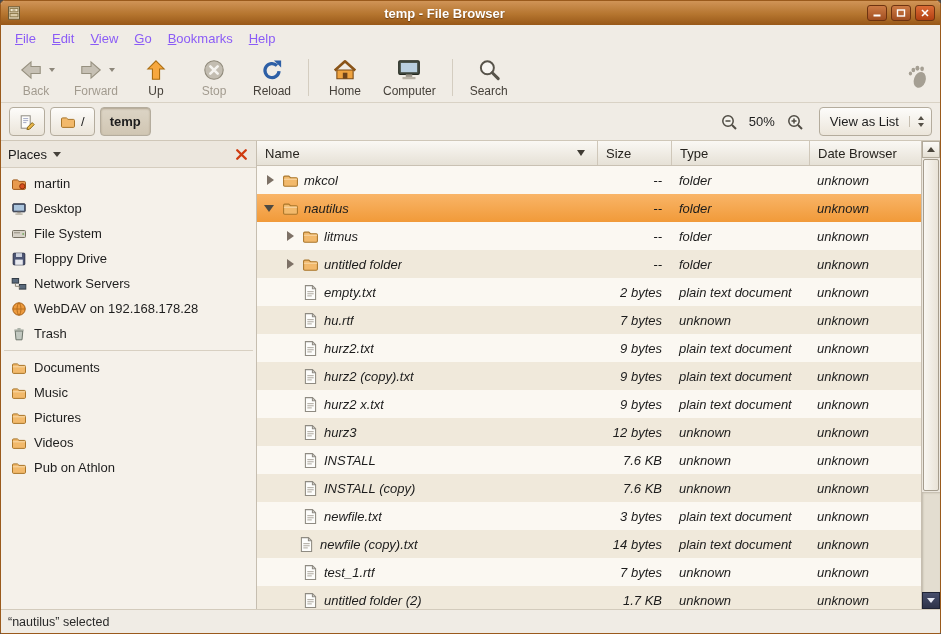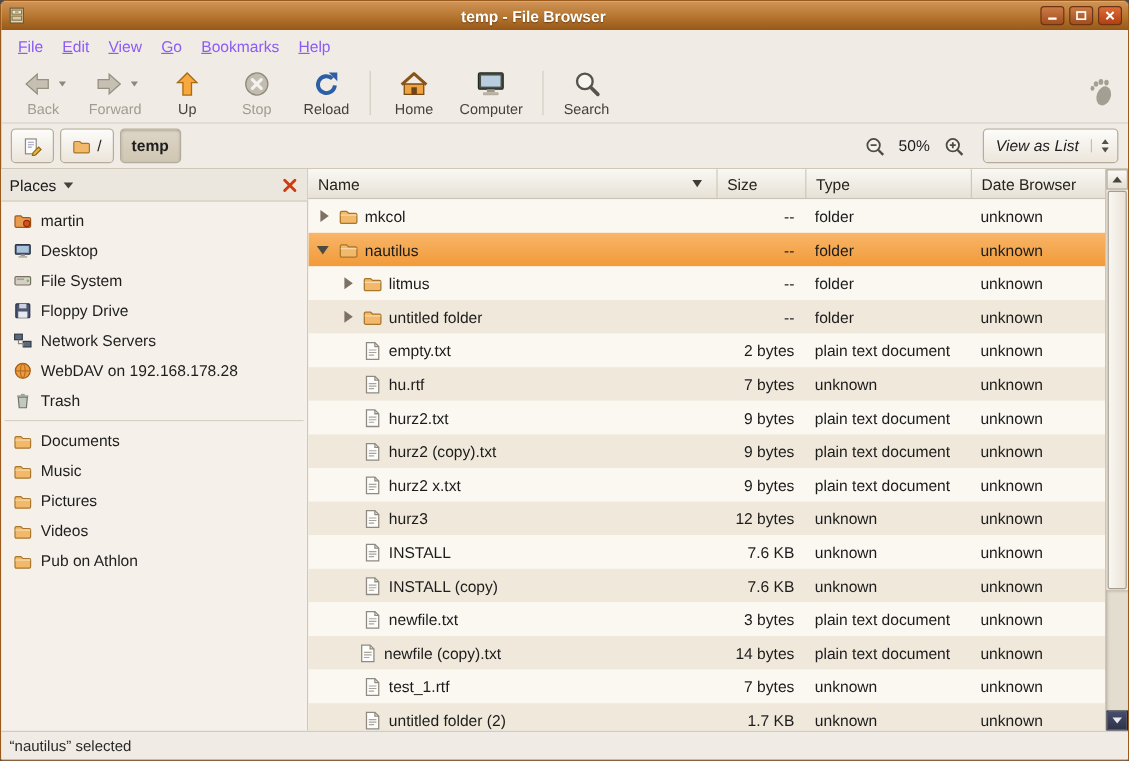--- a/index.html
+++ b/index.html
@@ -46,21 +46,21 @@
   .loc-btn{height:29px;border:1px solid #b4ac9d;border-radius:4px;
     background:linear-gradient(#fdfcfa,#ebe5da);display:inline-flex;align-items:center;
     gap:5px;padding:0 9px;font-size:13px;color:#1d1d1d;}
   .loc-btn .icn{width:16px;height:16px;}
   .loc-btn.active{background:linear-gradient(#ddd5c6,#d0c6b3);box-shadow:inset 0 1px 2px rgba(90,70,40,.35);font-weight:bold;}
   .loc-right{margin-left:auto;display:flex;align-items:center;gap:9px;}
   .zoom-icon{width:18px;height:18px;display:inline-flex;}
   .zoom-level{font-size:13px;color:#1d1d1d;min-width:30px;text-align:center;}
   .view-combo{height:29px;border:1px solid #b4ac9d;border-radius:4px;
     background:linear-gradient(#fdfcfa,#ece6db);display:inline-flex;align-items:center;
-    padding:0 7px 0 10px;font-size:13px;color:#1d1d1d;margin-left:6px;font-style:italic;}
+    padding:0 7px 0 10px;font-size:13px;color:#1d1d1d;margin-left:6px;}
   .combo-spin{display:flex;flex-direction:column;gap:3px;margin-left:10px;padding-left:8px;
     border-left:1px solid #c6beb0;}
   .spin-up{width:0;height:0;border-left:3.5px solid transparent;border-right:3.5px solid transparent;border-bottom:4.5px solid #555047;}
   .spin-dn{width:0;height:0;border-left:3.5px solid transparent;border-right:3.5px solid transparent;border-top:4.5px solid #555047;}
 
   
   .main{flex:1;display:flex;min-height:0;}
 
   
   .sidebar{width:256px;flex:none;border-right:1px solid #c6beb0;display:flex;flex-direction:column;background:#f5f1ea;}
@@ -81,21 +81,21 @@
     border-bottom:1px solid #c9c1b3;font-size:13px;color:#26231e;}
   .hcell{display:flex;align-items:center;padding-left:8px;}
   .hcell + .hcell{border-left:1px solid #cfc7b9;}
   .col-name{width:340px;flex:none;}
   .col-size{width:74px;flex:none;}
   .col-type{width:138px;flex:none;}
   .col-date{flex:1;min-width:0;}
   .hcell.col-name{justify-content:space-between;padding-right:12px;}
   .sort-arrow{width:0;height:0;border-left:4.5px solid transparent;border-right:4.5px solid transparent;border-top:6px solid #3f3b33;}
 
-  .rows{flex:1;overflow:hidden;}
+  .rows{flex:1;overflow:hidden;font-style:italic;}
   .frow{height:28px;display:flex;align-items:center;font-size:13px;color:#1c1c1c;}
   .frow.even{background:#fbf8f2;}
   .frow.odd{background:#f0e9db;}
   .frow.selected{background:linear-gradient(#f9b568,#f19a39);}
   .cell{display:flex;align-items:center;height:100%;}
   .cell.col-name{gap:5px;overflow:hidden;}
   .cell .icn{width:17px;height:17px;flex:none;}
   .cell.col-size{justify-content:flex-end;padding-right:9px;}
   .cell.col-type,.cell.col-date{padding-left:8px;}
   .expander{width:14px;height:14px;position:relative;flex:none;}

